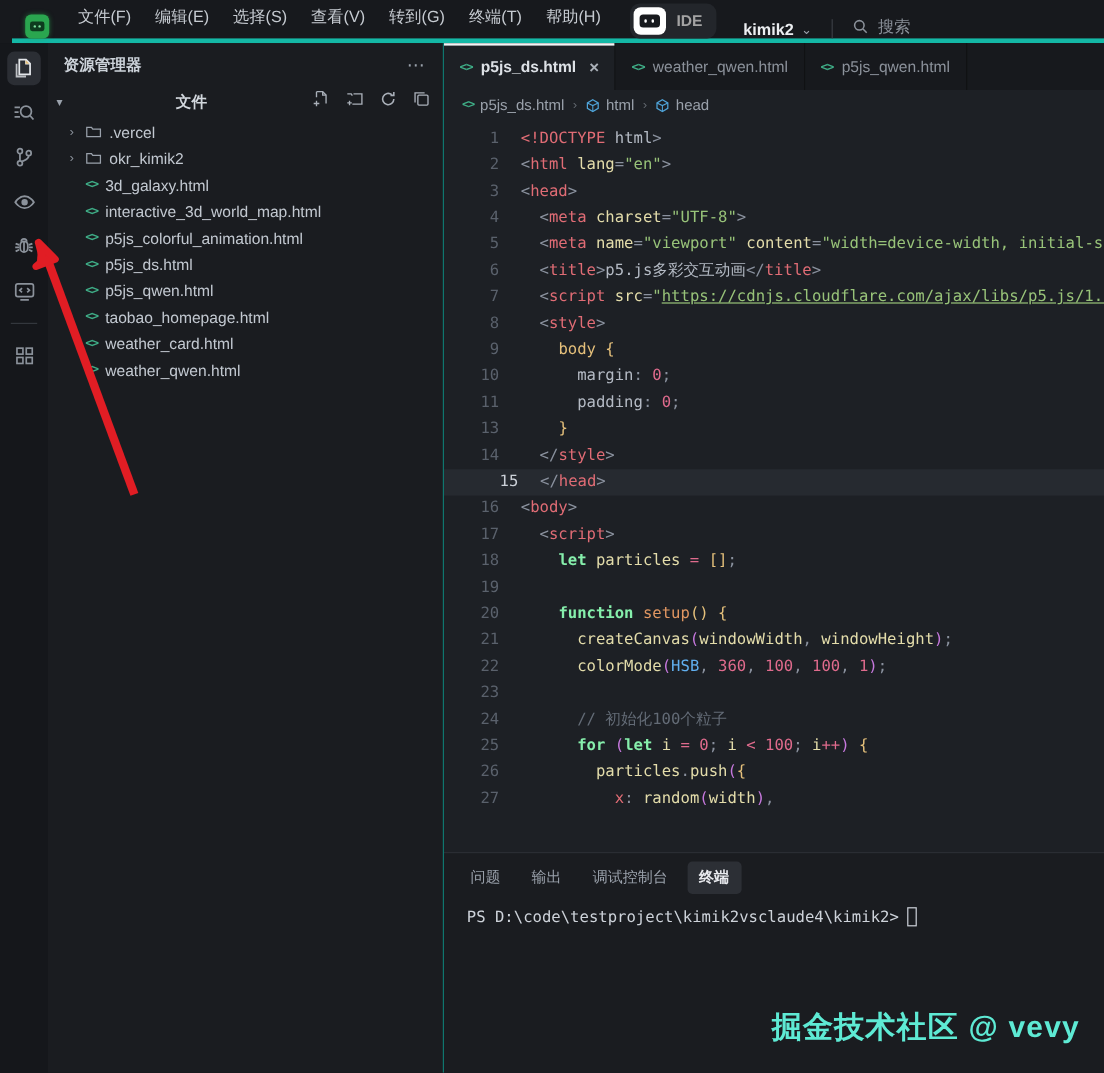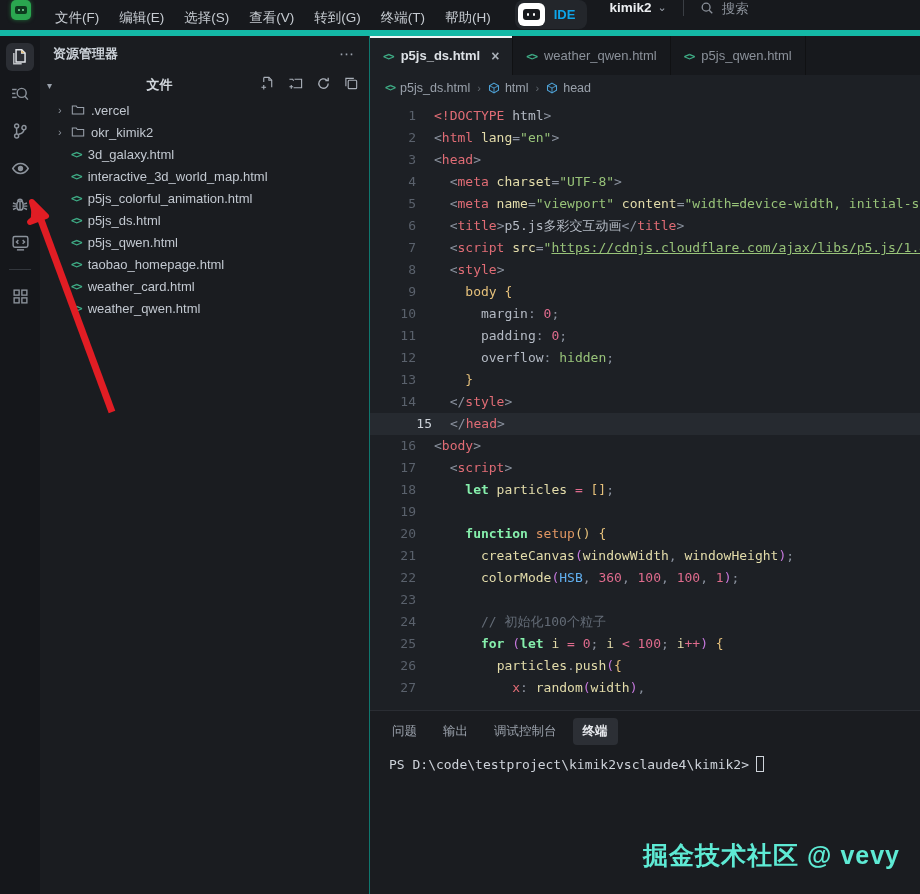--- a/index.html
+++ b/index.html
@@ -4,33 +4,33 @@
 <style>
   * { box-sizing: border-box; margin: 0; padding: 0; }
   html,body { width: 920px; height: 894px; overflow: hidden; }
   body {
     background: #17191d;
     font-family: "Liberation Sans", sans-serif;
     color: #c6cbd1;
     position: relative;
   }
   
-  .titlebar { height: 36px; display: flex; align-items: flex-start; background: #17191d; border-bottom: 6px solid #14b8a6; }
+  .titlebar { height: 36px; display: flex; align-items: flex-end; background: #17191d; border-bottom: 4px solid #14b8a6; margin-left: 10px; }
   .app-logo { width: 20px; height: 20px; border-radius: 5px; background: #2aa64f; margin: 0 14px 0 11px; position: relative; flex: none; box-shadow: 0 0 4px rgba(42,166,79,.6); }
   .app-logo .scr { position: absolute; left: 4px; top: 6px; width: 12px; height: 8px; border-radius: 2px; background: #0d3b1e; }
   .app-logo .scr i { position: absolute; top: 3px; width: 2px; height: 2px; background: #7ee2a0; border-radius: 1px; }
   .app-logo .scr i.d1 { left: 3px; } .app-logo .scr i.d2 { left: 7px; }
   .menu-bar { display: flex; align-items: center; }
   .menu-item { padding: 0 10px; font-size: 13.5px; color: #c6cbd1; line-height: 36px; cursor: default; }
   .ide-control { display: flex; align-items: center; background: #23262b; border-radius: 8px; padding: 3px 12px 3px 3px; margin-left: 14px; gap: 9px; }
   .ide-btn { width: 27px; height: 23px; background: #ffffff; border-radius: 6px; position: relative; }
   .ide-btn .face { position: absolute; left: 5px; top: 6px; width: 17px; height: 11px; background: #17191d; border-radius: 3px; }
   .ide-btn .face i { position: absolute; top: 4px; width: 2.5px; height: 3px; background: #fff; border-radius: 1px; }
   .ide-btn .face i.d1 { left: 4px; } .ide-btn .face i.d2 { left: 10px; }
-  .ide-label { font-size: 13px; font-weight: 600; color: #0ea5e9; }
+  .ide-label { font-size: 13px; font-weight: 600; color: #a3a3a3; }
   .project { display: flex; align-items: center; gap: 6px; margin-left: 22px; }
   .project-name { font-size: 13.5px; font-weight: 700; color: #eceef1; }
   .chev { color: #9aa1ab; font-size: 11px; }
   .tb-divider { width: 1px; height: 16px; background: #3a3e44; margin: 0 16px; }
   .search-box { display: flex; align-items: center; gap: 8px; color: #8b919a; font-size: 13.5px; }
   
   .app { display: flex; height: 858px; }
   .activitybar { width: 40px; background: #15171b; display: flex; flex-direction: column; align-items: center; padding-top: 7px; flex: none; }
   .ab-icon { width: 28px; height: 28px; display: flex; align-items: center; justify-content: center; margin-bottom: 9px; border-radius: 6px; color: #8b929b; }
   .ab-icon.active { background: #2b2e34; color: #e3e6ea; }
@@ -318,21 +318,20 @@
         <div class="code-line"><span class="num">2</span><span class="lc"><span class="tk-pn">&lt;</span><span class="tk-tag">html</span><span class="tk-id"> lang</span><span class="tk-pn">=</span><span class="tk-str">"en"</span><span class="tk-pn">&gt;</span></span></div>
         <div class="code-line"><span class="num">3</span><span class="lc"><span class="tk-pn">&lt;</span><span class="tk-tag">head</span><span class="tk-pn">&gt;</span></span></div>
         <div class="code-line"><span class="num">4</span><span class="lc"><span class="tk-ws">  </span><span class="tk-pn">&lt;</span><span class="tk-tag">meta</span><span class="tk-id"> charset</span><span class="tk-pn">=</span><span class="tk-str">"UTF-8"</span><span class="tk-pn">&gt;</span></span></div>
         <div class="code-line"><span class="num">5</span><span class="lc"><span class="tk-ws">  </span><span class="tk-pn">&lt;</span><span class="tk-tag">meta</span><span class="tk-id"> name</span><span class="tk-pn">=</span><span class="tk-str">"viewport"</span><span class="tk-id"> content</span><span class="tk-pn">=</span><span class="tk-str">"width=device-width, initial-scale=1.0"</span></span></div>
         <div class="code-line"><span class="num">6</span><span class="lc"><span class="tk-ws">  </span><span class="tk-pn">&lt;</span><span class="tk-tag">title</span><span class="tk-pn">&gt;</span><span class="tk-txt">p5.js多彩交互动画</span><span class="tk-pn">&lt;/</span><span class="tk-tag">title</span><span class="tk-pn">&gt;</span></span></div>
         <div class="code-line"><span class="num">7</span><span class="lc"><span class="tk-ws">  </span><span class="tk-pn">&lt;</span><span class="tk-tag">script</span><span class="tk-id"> src</span><span class="tk-pn">=</span><span class="tk-str">"</span><span class="tk-stru">https://cdnjs.cloudflare.com/ajax/libs/p5.js/1.4.0/p5.min.js</span></span></div>
         <div class="code-line"><span class="num">8</span><span class="lc"><span class="tk-ws">  </span><span class="tk-pn">&lt;</span><span class="tk-tag">style</span><span class="tk-pn">&gt;</span></span></div>
         <div class="code-line"><span class="num">9</span><span class="lc"><span class="tk-ws">    </span><span class="tk-sel">body</span><span class="tk-br"> {</span></span></div>
         <div class="code-line"><span class="num">10</span><span class="lc"><span class="tk-ws">      </span><span class="tk-txt">margin</span><span class="tk-pn">:</span><span class="tk-num"> 0</span><span class="tk-pn">;</span></span></div>
         <div class="code-line"><span class="num">11</span><span class="lc"><span class="tk-ws">      </span><span class="tk-txt">padding</span><span class="tk-pn">:</span><span class="tk-num"> 0</span><span class="tk-pn">;</span></span></div>
-        <div class="code-line"><span class="num">12</span><span class="lc"><span class="tk-ws">      </span><span class="tk-txt">overflow</span><span class="tk-pn">:</span><span class="tk-str"> hidden</span><span class="tk-pn">;</span></span></div>
         <div class="code-line"><span class="num">13</span><span class="lc"><span class="tk-ws">    </span><span class="tk-br">}</span></span></div>
         <div class="code-line"><span class="num">14</span><span class="lc"><span class="tk-ws">  </span><span class="tk-pn">&lt;/</span><span class="tk-tag">style</span><span class="tk-pn">&gt;</span></span></div>
         <div class="code-line active"><span class="num">15</span><span class="lc"><span class="tk-pn">&lt;/</span><span class="tk-tag">head</span><span class="tk-pn">&gt;</span></span></div>
         <div class="code-line"><span class="num">16</span><span class="lc"><span class="tk-pn">&lt;</span><span class="tk-tag">body</span><span class="tk-pn">&gt;</span></span></div>
         <div class="code-line"><span class="num">17</span><span class="lc"><span class="tk-ws">  </span><span class="tk-pn">&lt;</span><span class="tk-tag">script</span><span class="tk-pn">&gt;</span></span></div>
         <div class="code-line"><span class="num">18</span><span class="lc"><span class="tk-ws">    </span><span class="tk-kw">let</span><span class="tk-id"> particles </span><span class="tk-op">=</span><span class="tk-ws"> </span><span class="tk-br">[]</span><span class="tk-pn">;</span></span></div>
         <div class="code-line"><span class="num">19</span><span class="lc"></span></div>
         <div class="code-line"><span class="num">20</span><span class="lc"><span class="tk-ws">    </span><span class="tk-kw">function</span><span class="tk-fn"> setup</span><span class="tk-br">()</span><span class="tk-br"> {</span></span></div>
         <div class="code-line"><span class="num">21</span><span class="lc"><span class="tk-ws">      </span><span class="tk-id">createCanvas</span><span class="tk-pa">(</span><span class="tk-id">windowWidth</span><span class="tk-pn">,</span><span class="tk-id"> windowHeight</span><span class="tk-pa">)</span><span class="tk-pn">;</span></span></div>
         <div class="code-line"><span class="num">22</span><span class="lc"><span class="tk-ws">      </span><span class="tk-id">colorMode</span><span class="tk-pa">(</span><span class="tk-const">HSB</span><span class="tk-pn">,</span><span class="tk-num"> 360</span><span class="tk-pn">,</span><span class="tk-num"> 100</span><span class="tk-pn">,</span><span class="tk-num"> 100</span><span class="tk-pn">,</span><span class="tk-num"> 1</span><span class="tk-pa">)</span><span class="tk-pn">;</span></span></div>

